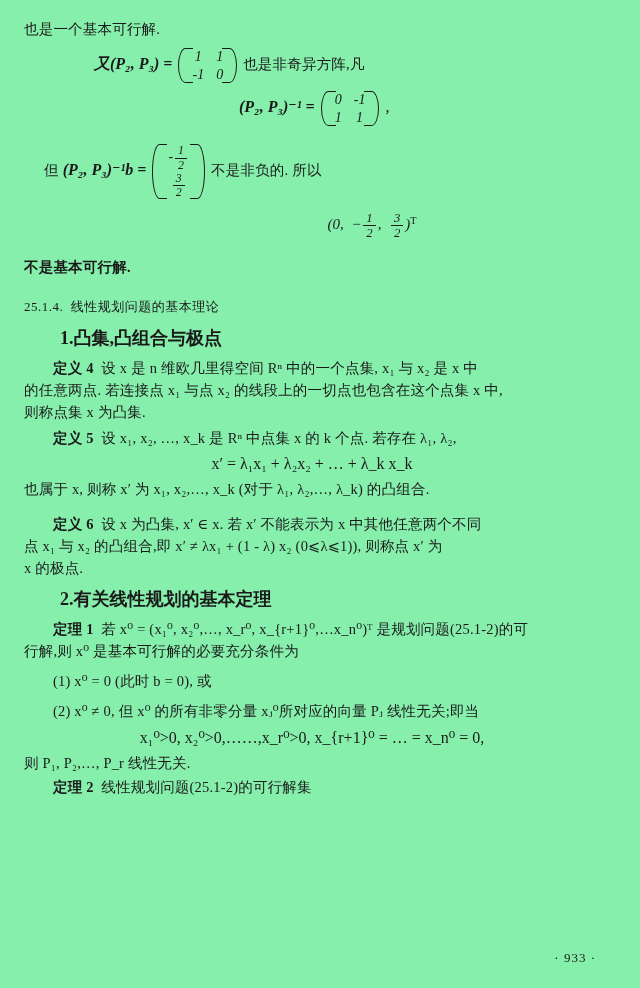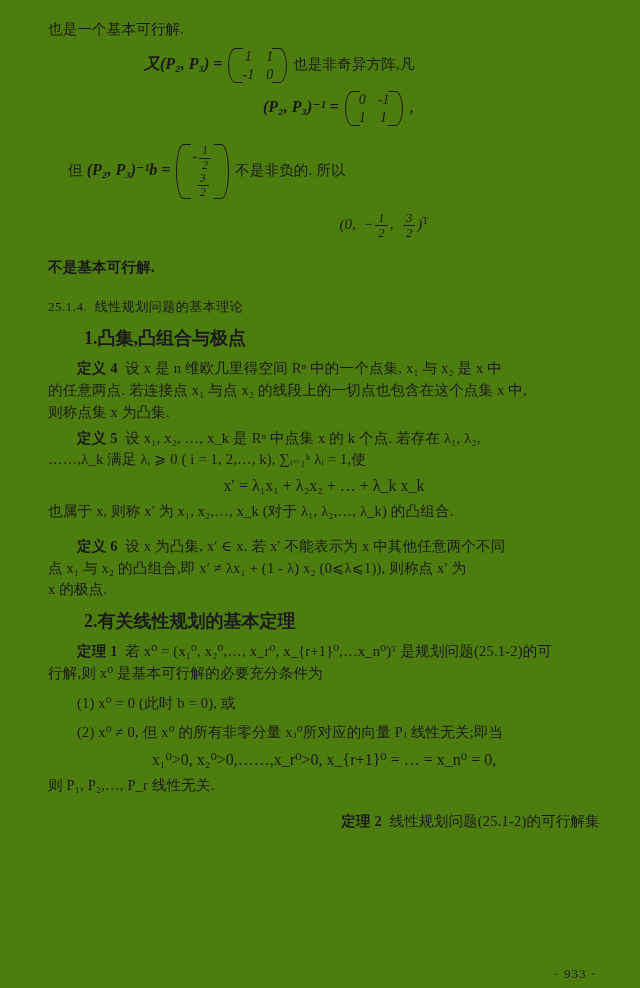--- a/index.html
+++ b/index.html
@@ -12,23 +12,23 @@
     height: 988px;
     font-family: "Liberation Serif", "DejaVu Serif", serif;
     color: #1a1a1a;
     overflow: hidden;
   }
   .page {
     position: relative;
     width: 640px;
     height: 988px;
     box-sizing: border-box;
-    padding: 18px 40px 10px 48px;
+    padding: 18px 40px 10px 24px;
     
-    background: #4d7c0f;
+    background: #86efac;
   }
   .line {
     font-size: 14.5px;
     line-height: 1.55;
     letter-spacing: 0.2px;
   }
   .indent2 {
     text-indent: 2em;
     margin-top: 8px;
   }
@@ -104,35 +104,35 @@
   table.mtx td {
     padding: 0 6px;
     text-align: center;
     font-style: italic;
     font-size: 14px;
     line-height: 1.25;
   }
   .pagenum {
     position: absolute;
     right: 44px;
-    bottom: 6px;
+    bottom: 22px;
     font-size: 13px;
     letter-spacing: 1px;
   }
   .eqline { margin: 8px 0; }
   .tight { line-height: 1.5; }
 </style>
 </head>
 <body>
 
 <div class="page">
 
   <div class="line">也是一个基本可行解.</div>
 
-  <div class="eqline" style="margin-left:96px;">
+  <div class="eqline" style="margin-left:70px;">
     <span class="math bold">又</span><span class="math bold">(P₂, P₃) =</span>
     <span class="matrix">
       <span class="paren left"></span>
       <table class="mtx">
         <tbody>
             <tr>
               <td>1</td>
               <td>1</td>
             </tr>
         <tr>
@@ -205,39 +205,38 @@
 
   <div class="line indent2 tight">
     <span class="bold">定义 4</span>&nbsp;&nbsp;<span>设 x 是 n 维欧几里得空间 Rⁿ 中的一个点集, x₁ 与 x₂ 是 x 中</span>
   </div>
   <div class="line tight">的任意两点. 若连接点 x₁ 与点 x₂ 的线段上的一切点也包含在这个点集 x 中,</div>
   <div class="line tight">则称点集 x 为凸集.</div>
 
   <div class="line indent2 tight" style="margin-top:4px;">
     <span class="bold">定义 5</span>&nbsp;&nbsp;<span>设 x₁, x₂, …, x_k 是 Rⁿ 中点集 x 的 k 个点. 若存在 λ₁, λ₂,</span>
   </div>
-  <div class="line tight">……,λ_k 满足   λᵢ ⩾ 0 ( i = 1, 2,…, k), ∑ᵢ₌₁ᵏ λᵢ = 1,使</div>
   <div class="block-center">x′ = λ₁x₁ + λ₂x₂ + … + λ_k x_k</div>
   <div class="line tight">也属于 x, 则称 x′ 为 x₁, x₂,…, x_k (对于 λ₁, λ₂,…, λ_k) 的凸组合.</div>
 
   <div class="line indent2 tight" style="margin-top:13px;">
     <span class="bold">定义 6</span>&nbsp;&nbsp;<span>设 x 为凸集, x′ ∈ x. 若 x′ 不能表示为 x 中其他任意两个不同</span>
   </div>
   <div class="line tight">点 x₁ 与 x₂ 的凸组合,即 x′ ≠ λx₁ + (1 - λ) x₂ (0⩽λ⩽1)), 则称点 x′ 为</div>
   <div class="line tight">x 的极点.</div>
 
   <div class="sub-title">2.有关线性规划的基本定理</div>
 
   <div class="line indent2 tight">
     <span class="bold">定理 1</span>&nbsp;&nbsp;<span>若 x⁰ = (x₁⁰, x₂⁰,…, x_r⁰, x_{r+1}⁰,…x_n⁰)ᵀ 是规划问题(25.1-2)的可</span>
   </div>
   <div class="line tight">行解,则 x⁰ 是基本可行解的必要充分条件为</div>
   <div class="line indent2 tight">(1) x⁰ = 0 (此时 b = 0), 或</div>
   <div class="line indent2 tight">(2) x⁰ ≠ 0, 但 x⁰ 的所有非零分量 xⱼ⁰所对应的向量 Pⱼ 线性无关;即当</div>
   <div class="block-center">x₁⁰&gt;0, x₂⁰&gt;0,……,x_r⁰&gt;0, x_{r+1}⁰ = … = x_n⁰ = 0,</div>
   <div class="line tight">则 P₁, P₂,…, P_r 线性无关.</div>
 
-  <div class="line indent2 tight" style="margin-top:14px;text-align:right;">
+  <div class="line indent2 tight" style="margin-top:2px;">
     <span class="bold">定理 2</span>&nbsp;&nbsp;<span>线性规划问题(25.1-2)的可行解集</span>
   </div>
 
   <div class="pagenum">· 933 ·</div>
 </div>
 
 </body></html>

